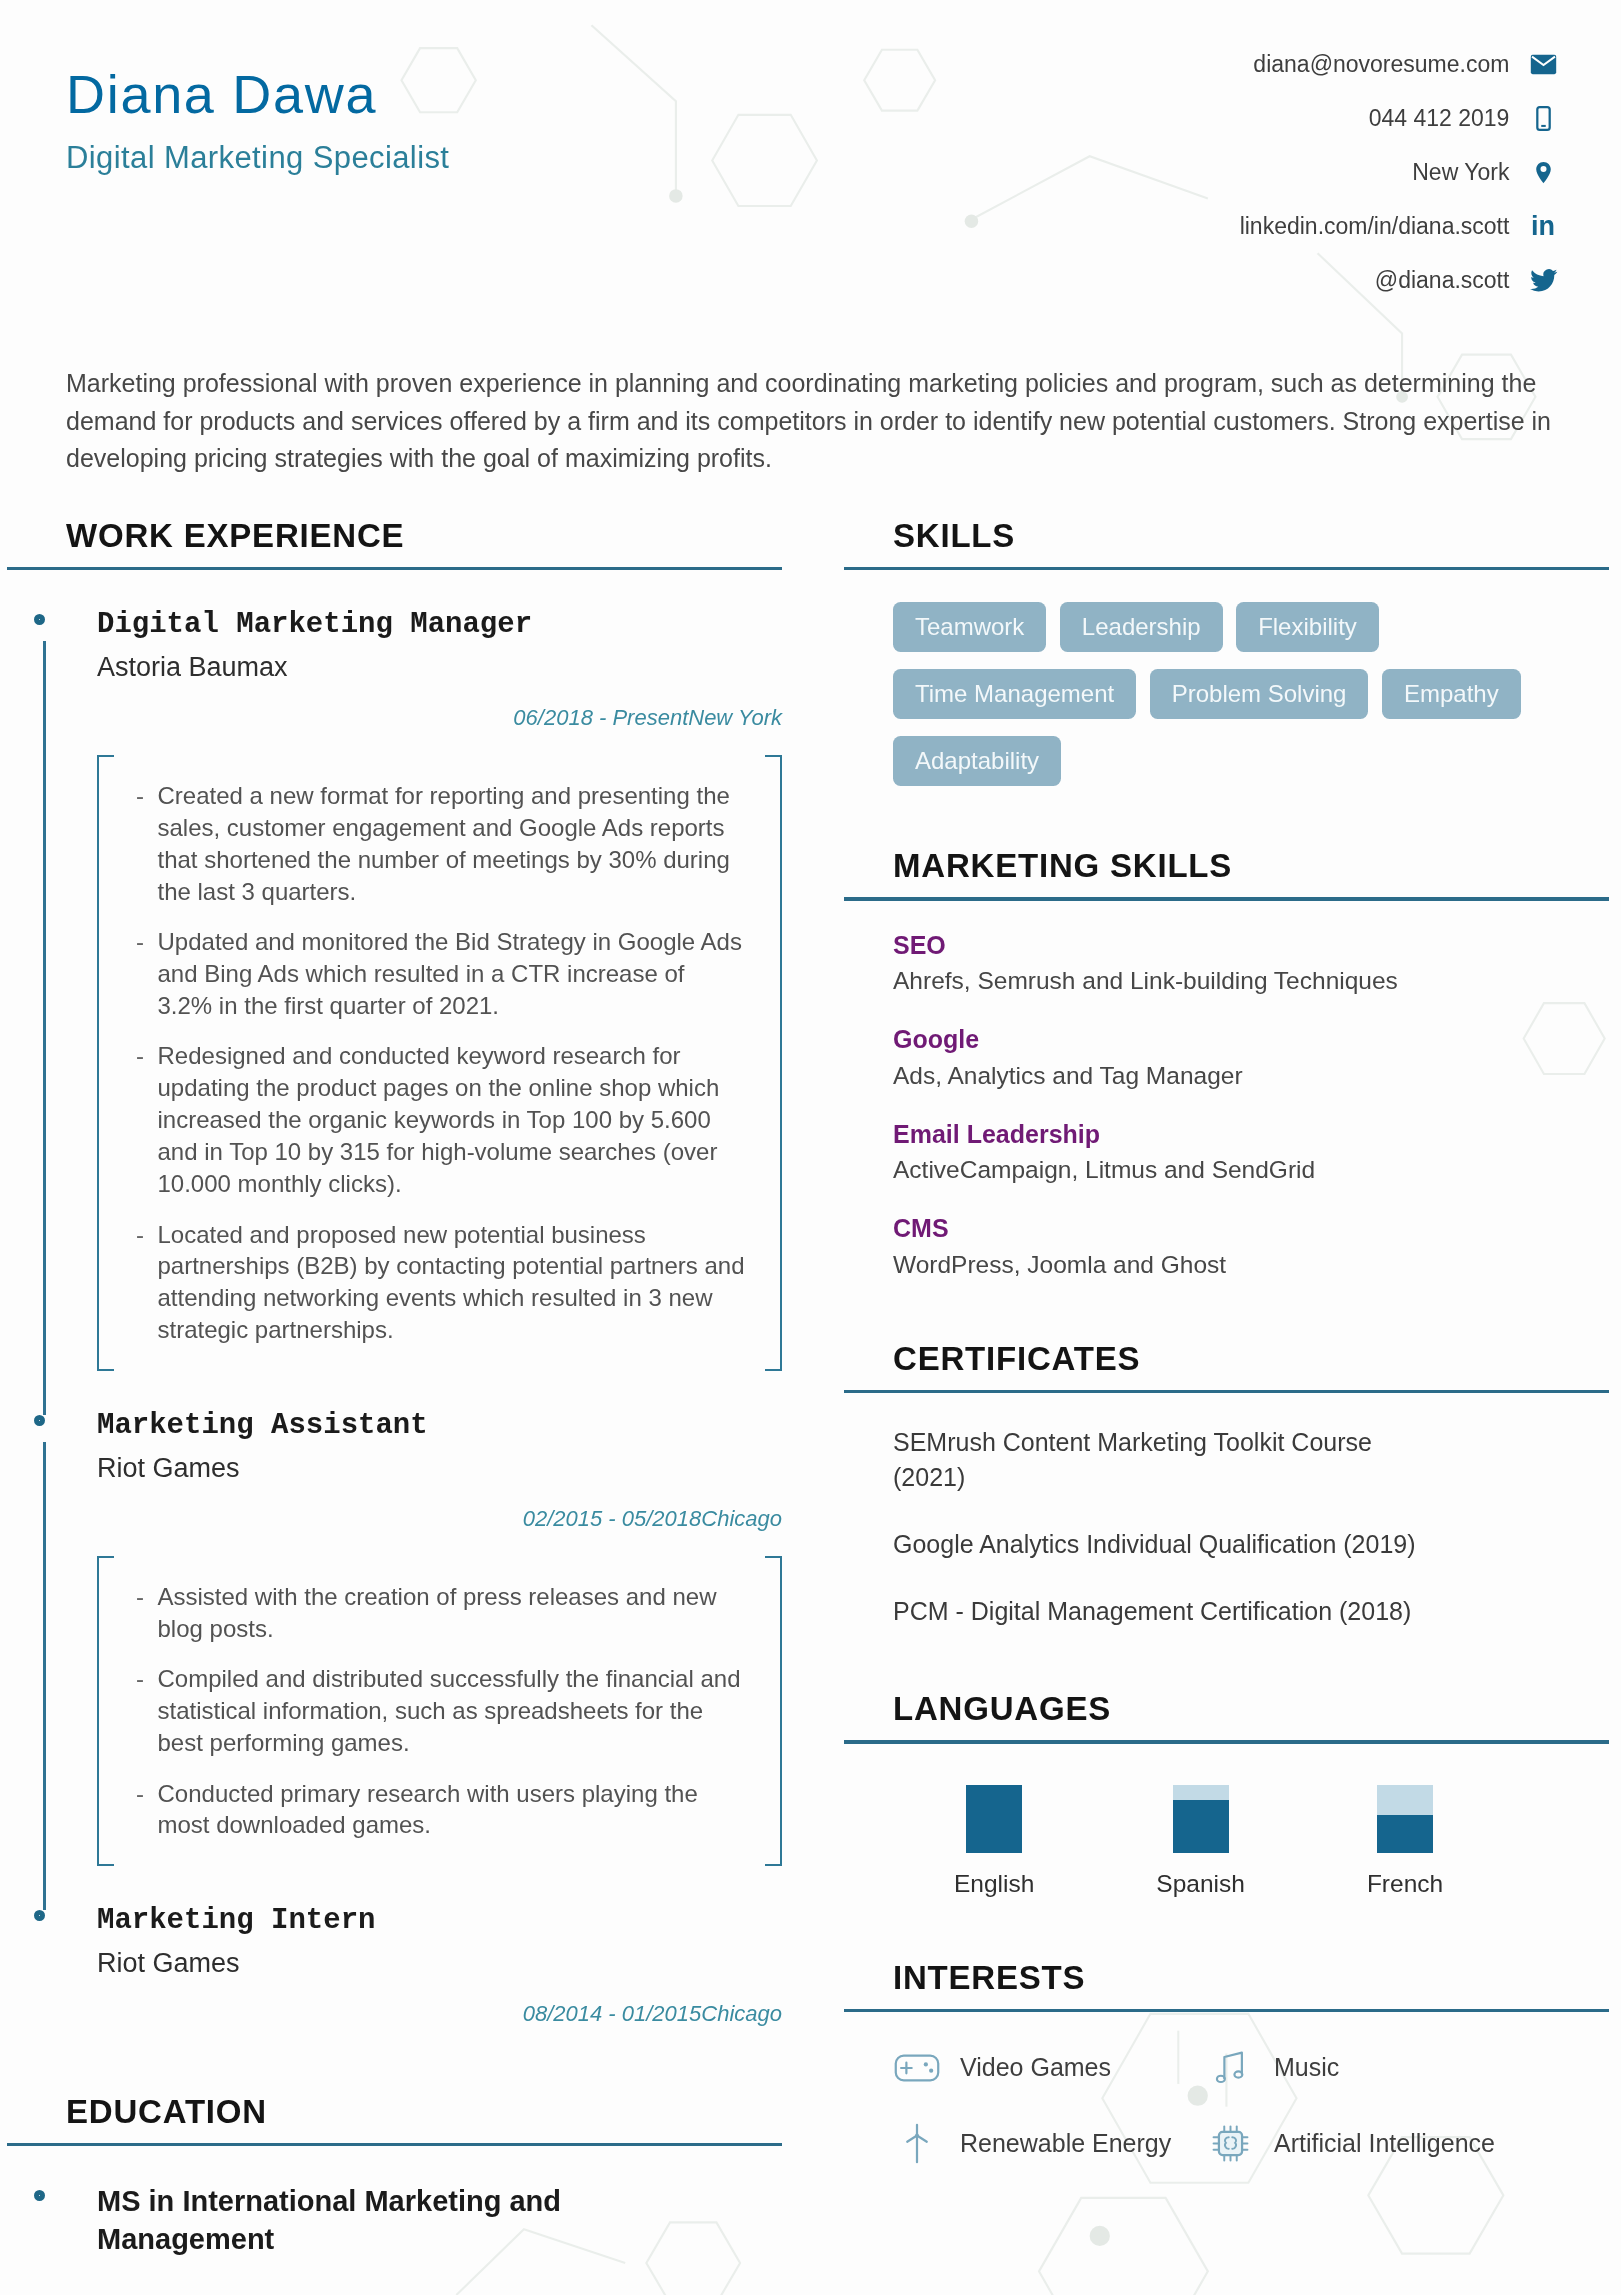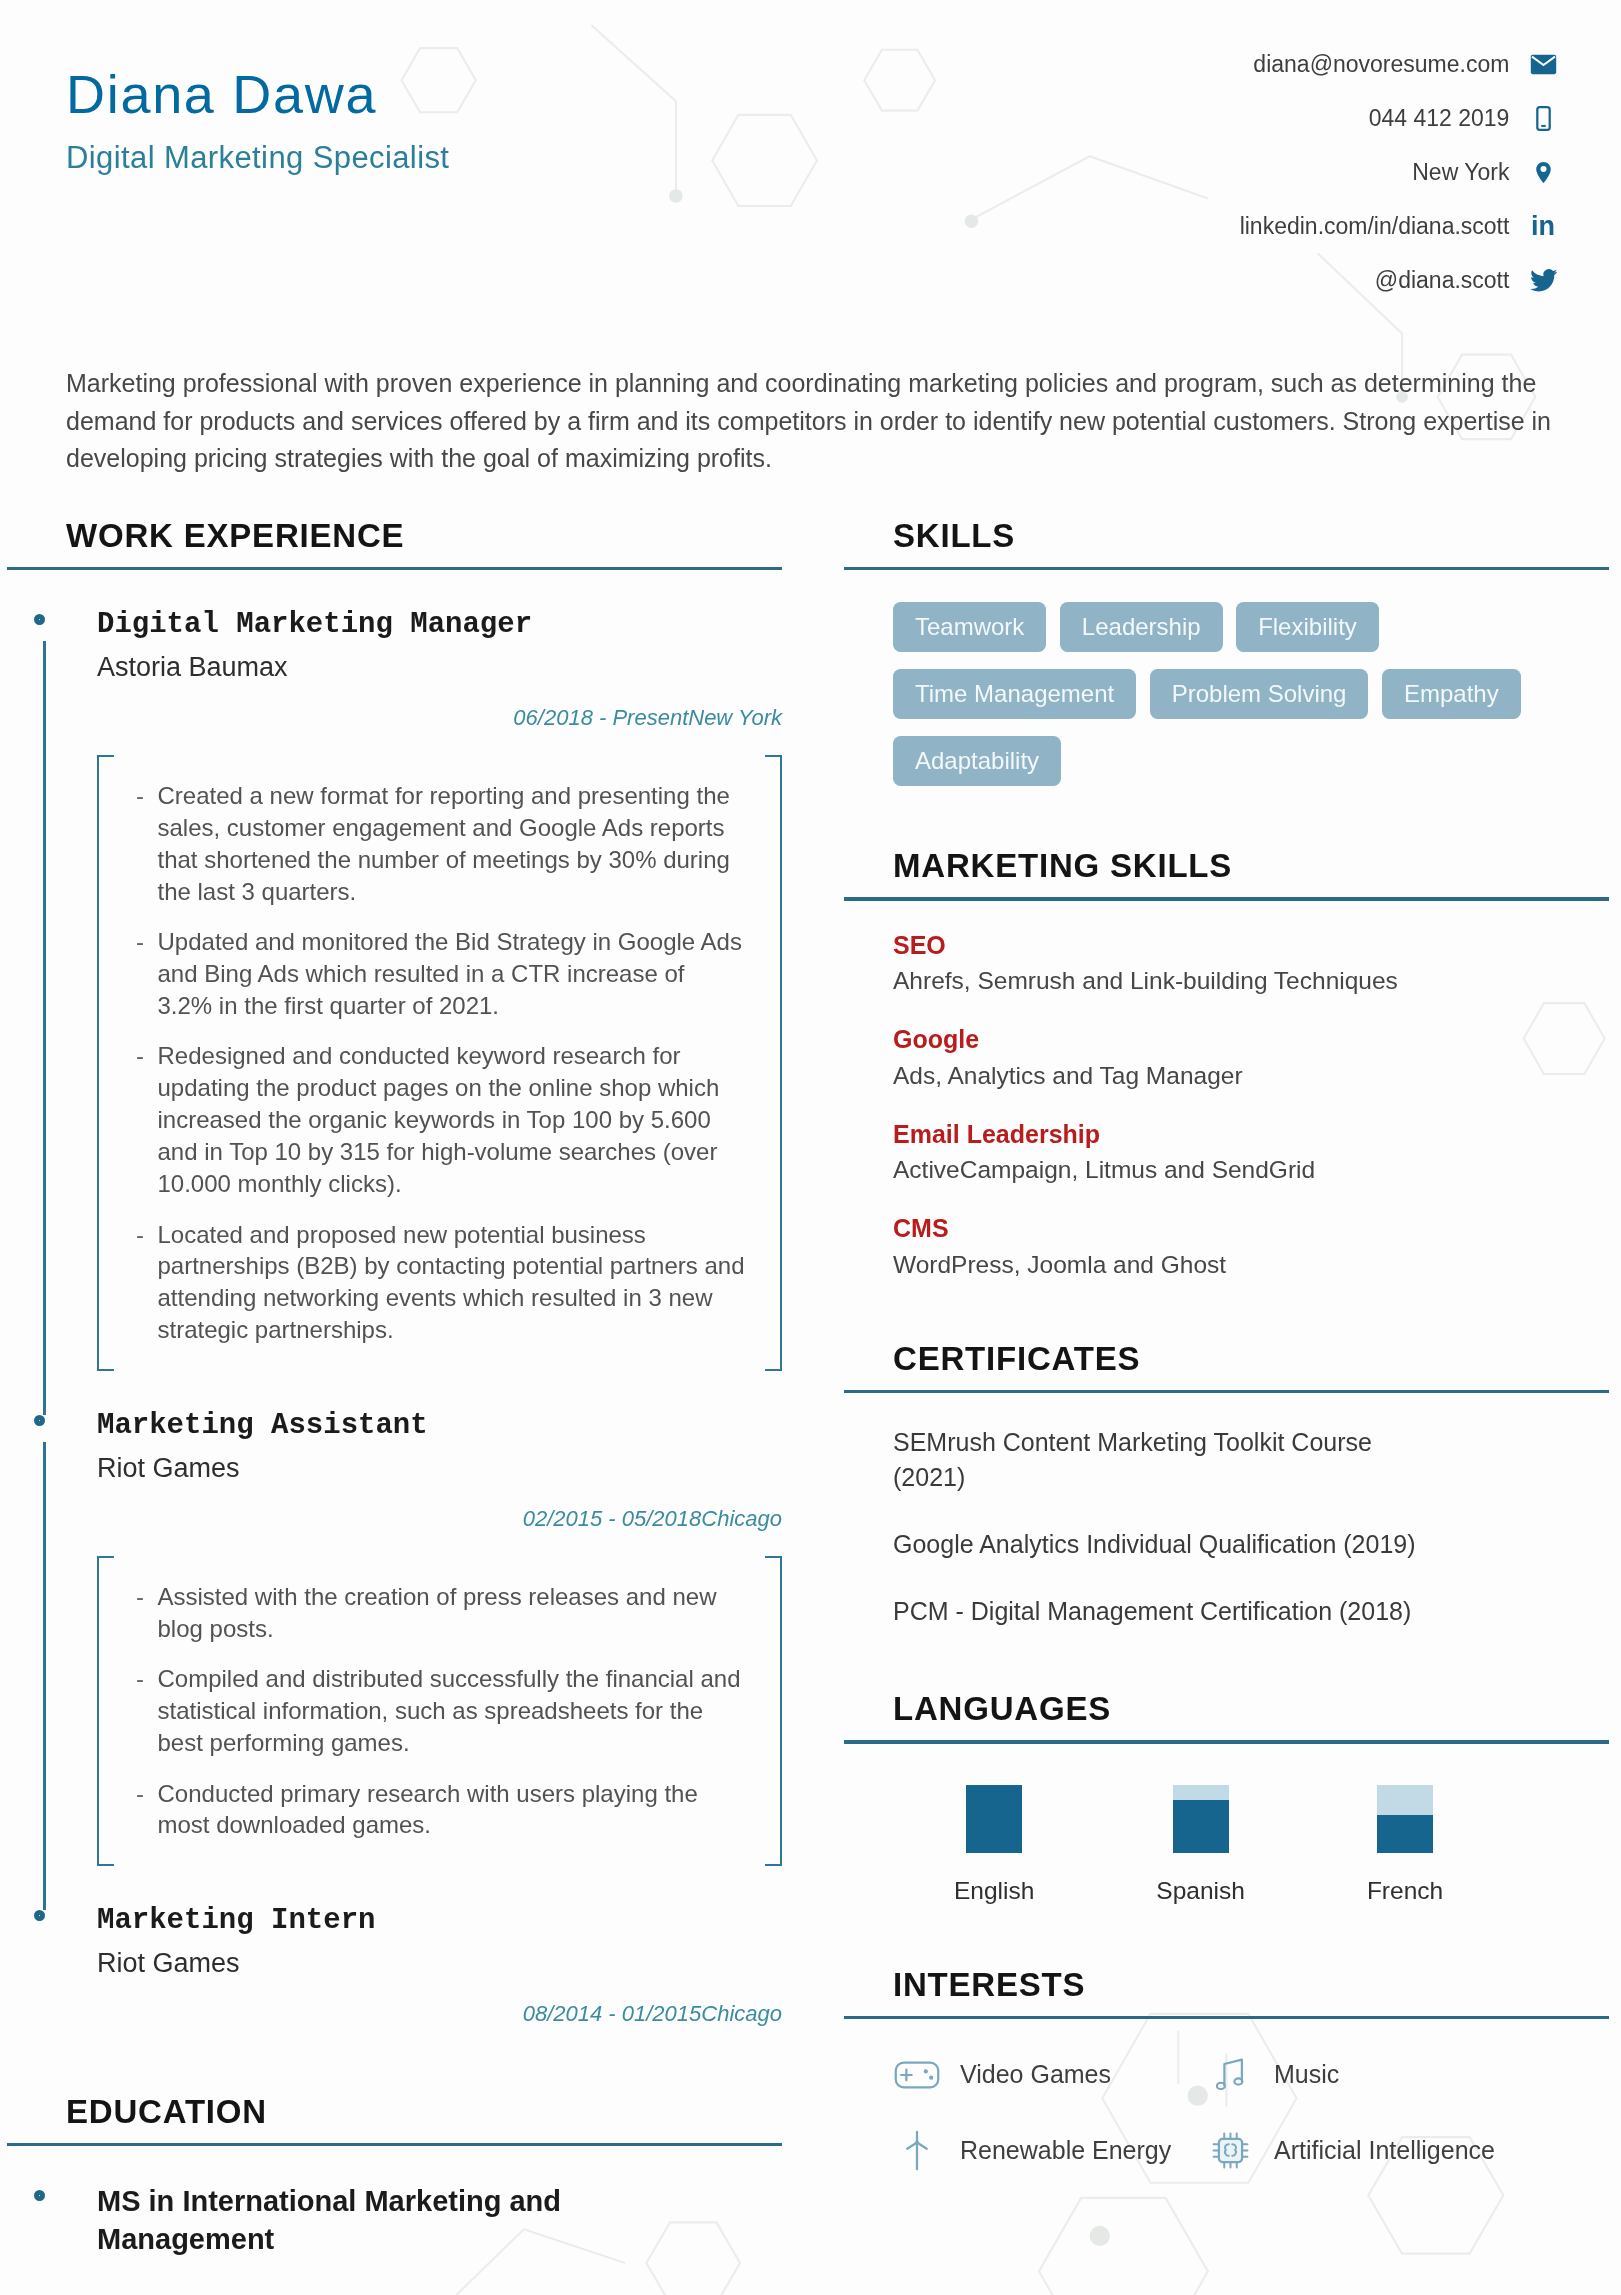--- a/index.html
+++ b/index.html
@@ -62,28 +62,28 @@
   
   .edu-section { margin-top:66px; }
   .degree { font-size:29px; font-weight:bold; color:#1b1b1b; line-height:1.3; max-width:524px; }
 
   
   .rsec { margin-top:61px; }
   .rsec:first-child { margin-top:0; }
   .badges { display:flex; flex-wrap:wrap; gap:17px 13.5px; margin-top:32px; }
   .badge { background:#90b3c5; color:#f3f8fa; font-size:24px; padding:11px 22px; border-radius:7.6px; }
   .group { margin-top:30px; }
-  .g-label { font-size:25px; font-weight:bold; color:#b91c1c; }
+  .g-label { font-size:25px; font-weight:bold; color:#701a75; }
   .g-text { font-size:24.5px; color:#464646; margin-top:7.6px; }
   .cert-item { font-size:25px; color:#3a3a3a; margin-top:32px; line-height:1.4; white-space:pre-line; }
   .langs { display:flex; gap:122px; margin-top:41px; margin-left:61px; }
   .lang { text-align:center; }
   .lang-square { width:56px; height:68px; background:#c2dae6; position:relative; margin:0 auto; }
   .lang-fill { position:absolute; left:0; right:0; bottom:0; background:#15658e; }
-  .lang-name { font-size:24.5px; color:#2f2f2f; margin-top:24px; }
+  .lang-name { font-size:24.5px; color:#2f2f2f; margin-top:17px; }
   .interests-grid { display:grid; grid-template-columns:314px 1fr; row-gap:37px; margin-top:37px; }
   .interest { display:flex; align-items:center; gap:20px; font-size:25px; color:#3e3e3e; }
   .int-icon { width:47px; display:flex; justify-content:center; align-items:center; }
 </style>
 </head>
 <body>
 
 <svg class="bg-svg" width="1622" height="2295" viewBox="0 0 1920 2718">
   <g fill="none" stroke="#eaeeeb" stroke-width="2.5">
     <polygon points="475,95 497,57 541,57 563,95 541,133 497,133"></polygon>

